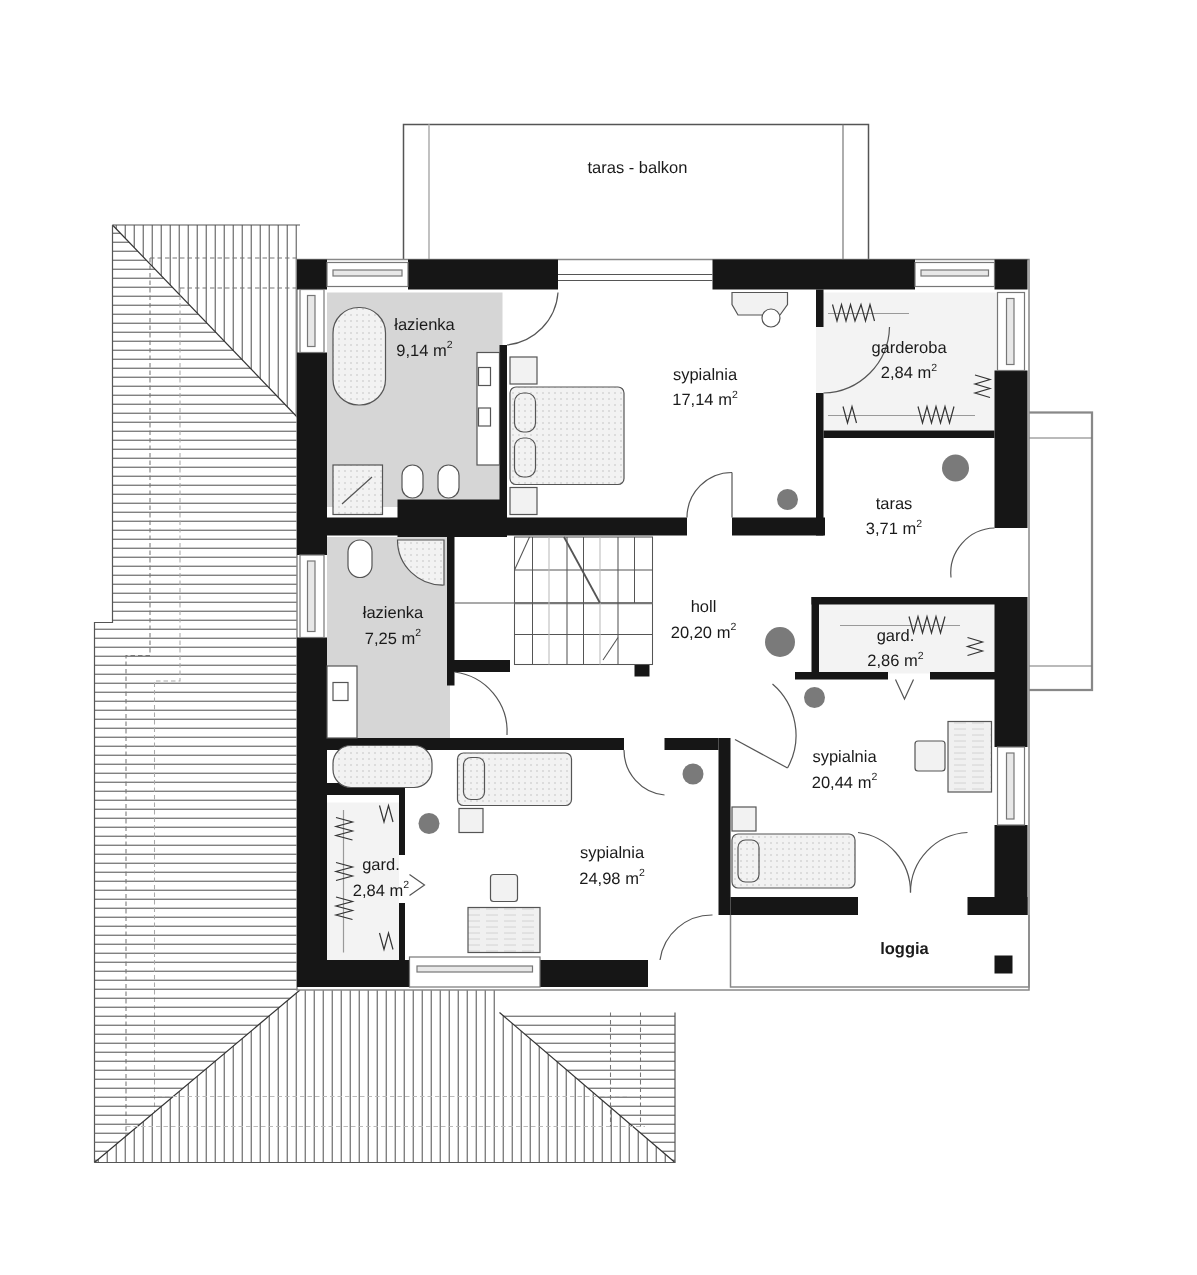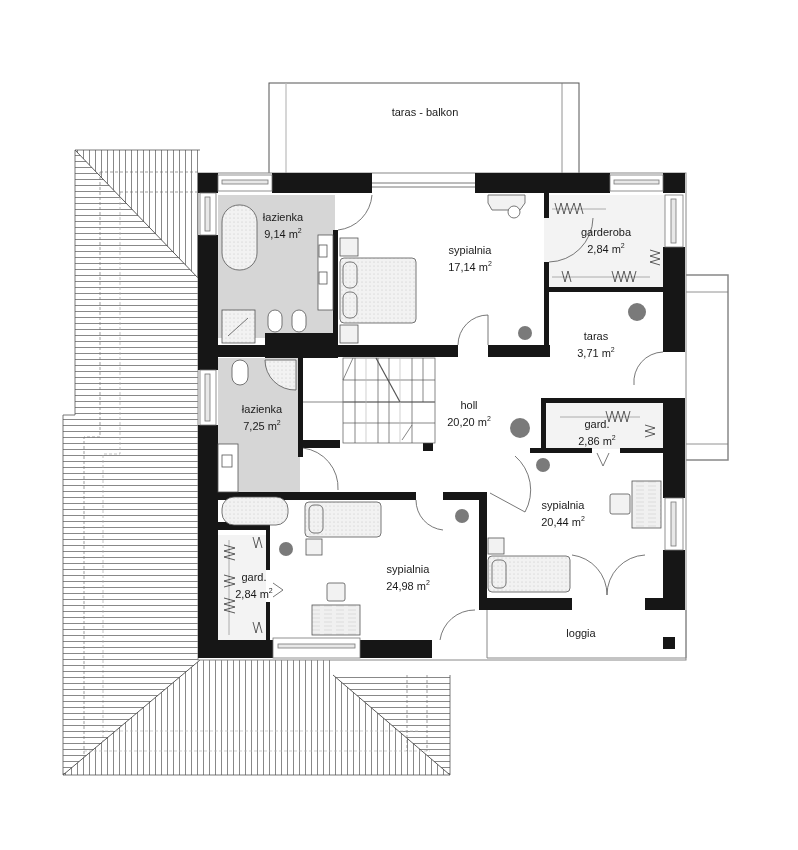--- a/index.html
+++ b/index.html
@@ -288,15 +288,15 @@
   <div class="area"><span>20,44 m</span><sup>2</sup></div>
 </div>
 <div class="label" style="left:254px;top:571px;">
   <div>gard.</div>
   <div class="area"><span>2,84 m</span><sup>2</sup></div>
 </div>
 <div class="label" style="left:408px;top:563px;">
   <div>sypialnia</div>
   <div class="area"><span>24,98 m</span><sup>2</sup></div>
 </div>
-<div class="label" style="left:581px;top:627px;">
+<div class="label" style="left:603px;top:627px;font-weight:bold;">
   <div>loggia</div>
 </div>
 
 </body></html>

